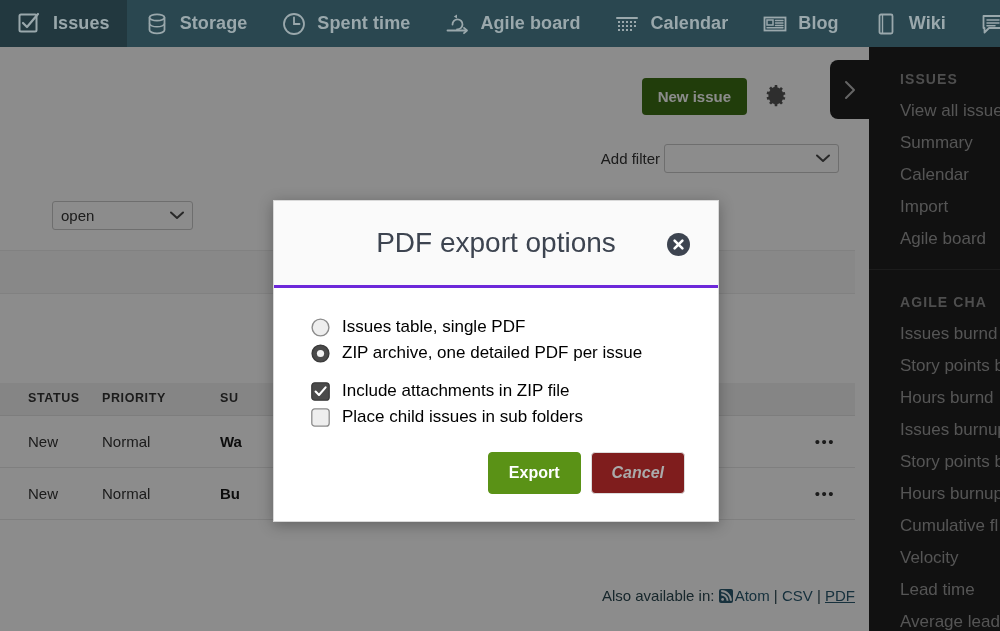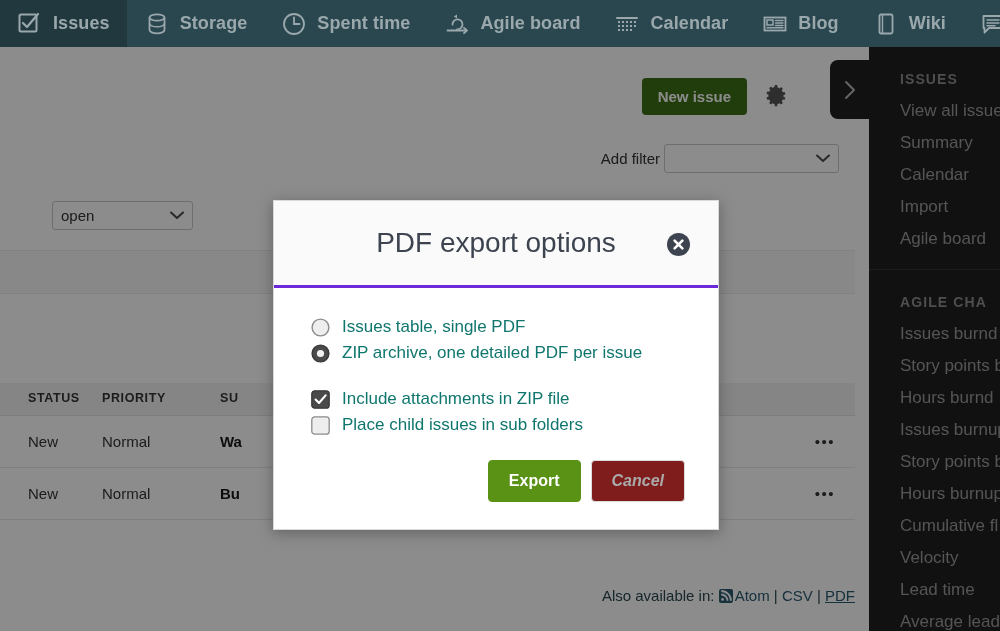--- a/index.html
+++ b/index.html
@@ -202,25 +202,25 @@
   .modal-title {
     font-size: 28px; color: #3d4450; font-weight: normal;
   }
   .modal-close {
     position: absolute; right: 28px; top: 32px;
     width: 23px; height: 23px; cursor: pointer;
   }
   .modal-close svg { display: block; }
   .modal-body { padding: 26px 0 0 0; }
   .opt-group { padding: 0 0 0 37px; }
-  .opt-group.second { margin-top: 20px; text-align: right; }
+  .opt-group.second { margin-top: 12px; text-align: right; }
   .opt-row {
     display: flex; align-items: center; gap: 12px;
     padding: 3px 0;
-    font-size: 17px; color: #0f766e;
+    font-size: 17px; color: #000000;
     cursor: pointer;
   }
   .radio, .checkbox {
     width: 19px; height: 19px; flex: 0 0 19px;
     display: block;
   }
   .radio svg, .checkbox svg { display: block; }
   .modal-foot {
     display: flex; justify-content: flex-end; gap: 10px;
     padding: 22px 33px 27px 0;

